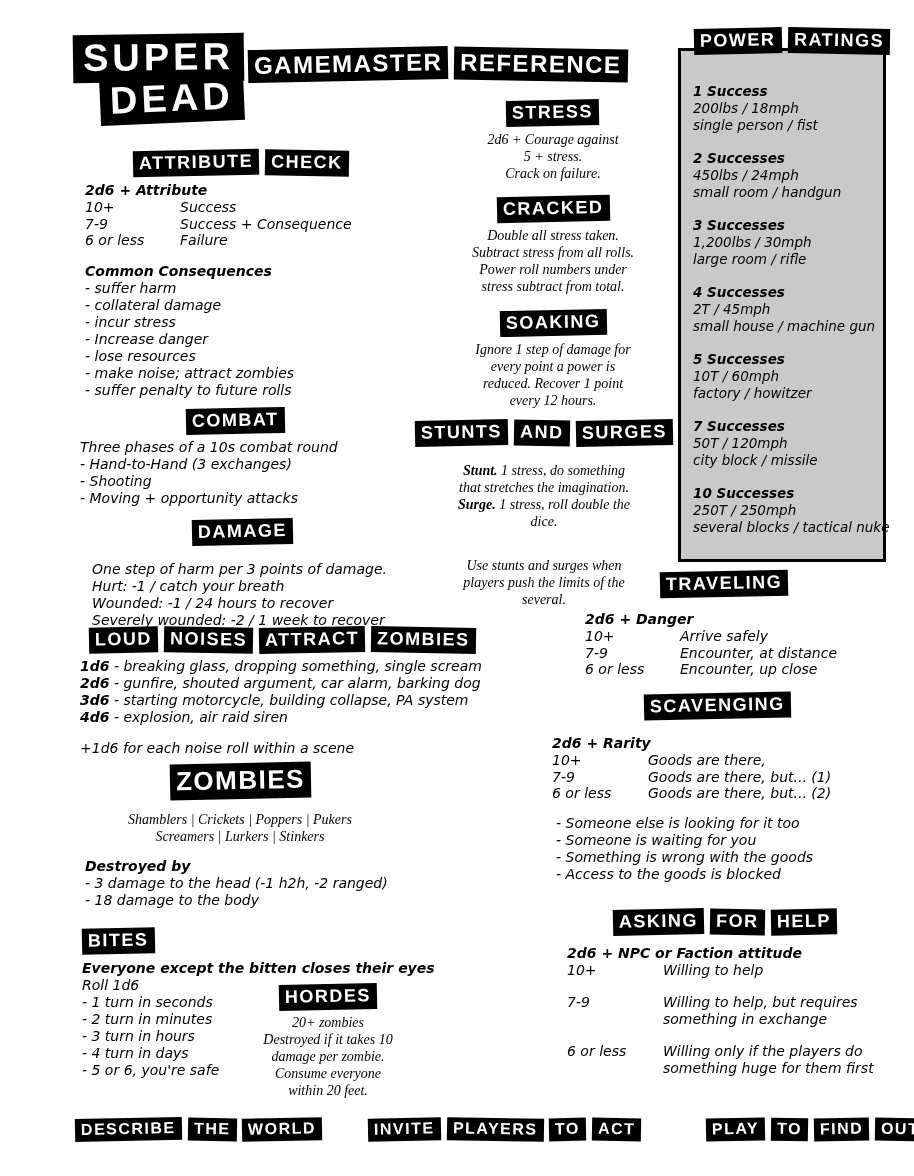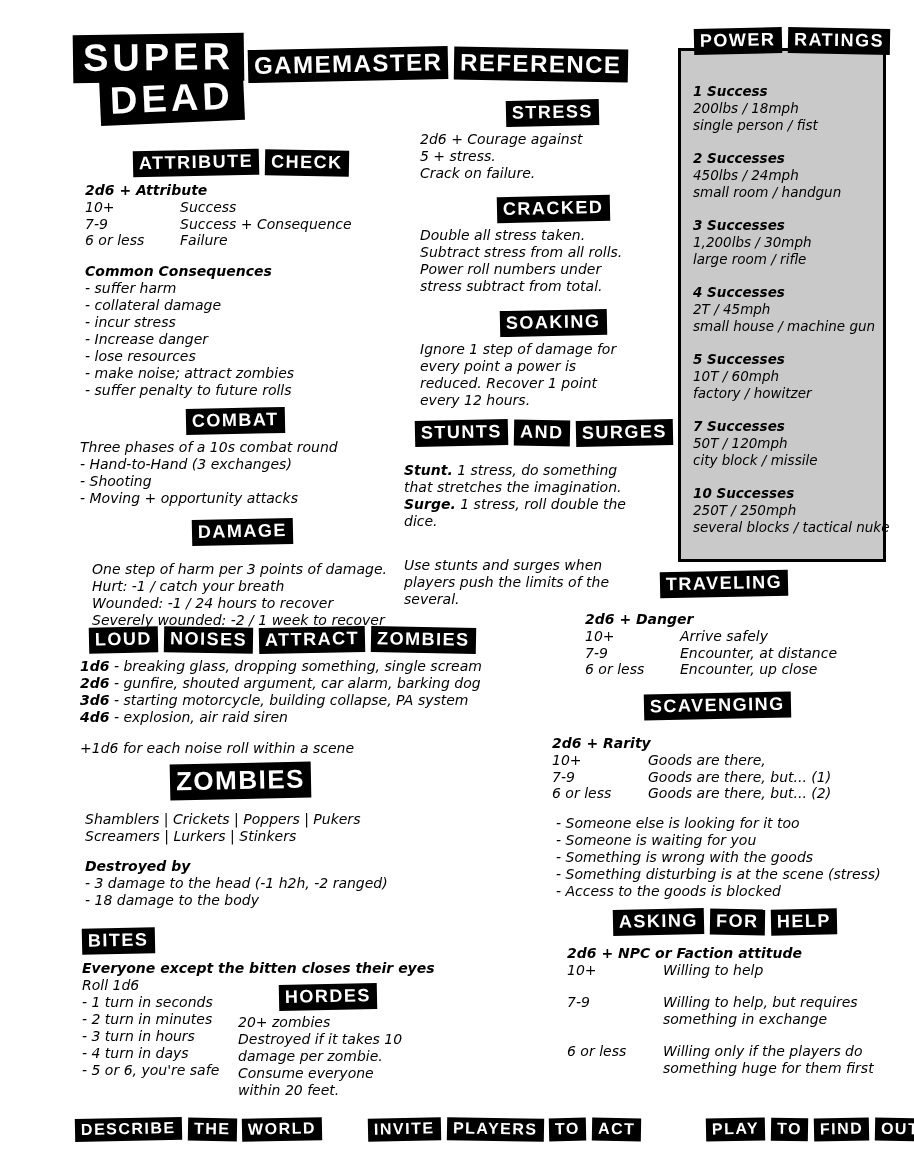--- a/index.html
+++ b/index.html
@@ -19,21 +19,21 @@
   .hdr.foot{font-size:16px;}
   
   .logo{font-style:normal;font-family:"Liberation Sans",sans-serif;font-weight:bold;}
   .logo .l1,.logo .l2{background:#000;color:#fff;display:inline-block;
         font-size:38px;letter-spacing:4px;padding:4px 10px 6px;}
   .logo .l1{transform:rotate(-0.8deg);}
   .logo .l2{margin-top:-7px;margin-left:12px;transform:rotate(-2.5deg);}
   .logo div{line-height:1;}
   
   .line{line-height:17px;white-space:nowrap;}
-  .c{text-align:left;}
+  .c{text-align:center;font-family:Liberation Serif, serif;}
   .bold{font-weight:bold;}
   .row{display:grid;grid-template-columns:95px 1fr;line-height:16.5px;}
   .row span{white-space:nowrap;}
   .mt4{margin-top:4px;}.mt5{margin-top:5px;}.mt6{margin-top:6px;}.mt8{margin-top:16px;}
   .mt10{margin-top:10px;}.mt12{margin-top:12px;}.mt13{margin-top:13px;}.mt14{margin-top:14px;}.mt27{margin-top:27px;}
   
   .powerbox{background:#c9c9c9;border:3px solid #000;box-sizing:border-box;
             padding:32px 0 0 12px;font-size:13.5px;}
   .pentry{margin-bottom:16px;line-height:17px;}
   .pentry div{white-space:nowrap;}
@@ -305,21 +305,20 @@
       </div>
         <div class="row" style="grid-template-columns:96px 1fr;">
         <span>6 or less</span>
         <span>Goods are there, but... (2)</span>
       </div>
       </div>
     <div class="mt13" style="margin-left:4px;">
         <div class="line">- Someone else is looking for it too</div>
         <div class="line">- Someone is waiting for you</div>
         <div class="line">- Something is wrong with the goods</div>
-        <div class="line">- Something disturbing is at the scene (stress)</div>
         <div class="line">- Access to the goods is blocked</div>
       </div>
   </section>
 
   <section class="abs" style="left:567px;top:909px;width:316px;">
     <div class="hdr">
         <span class="hw">ASKING</span>
         <span class="hw">FOR</span>
         <span class="hw">HELP</span>
       </div>

